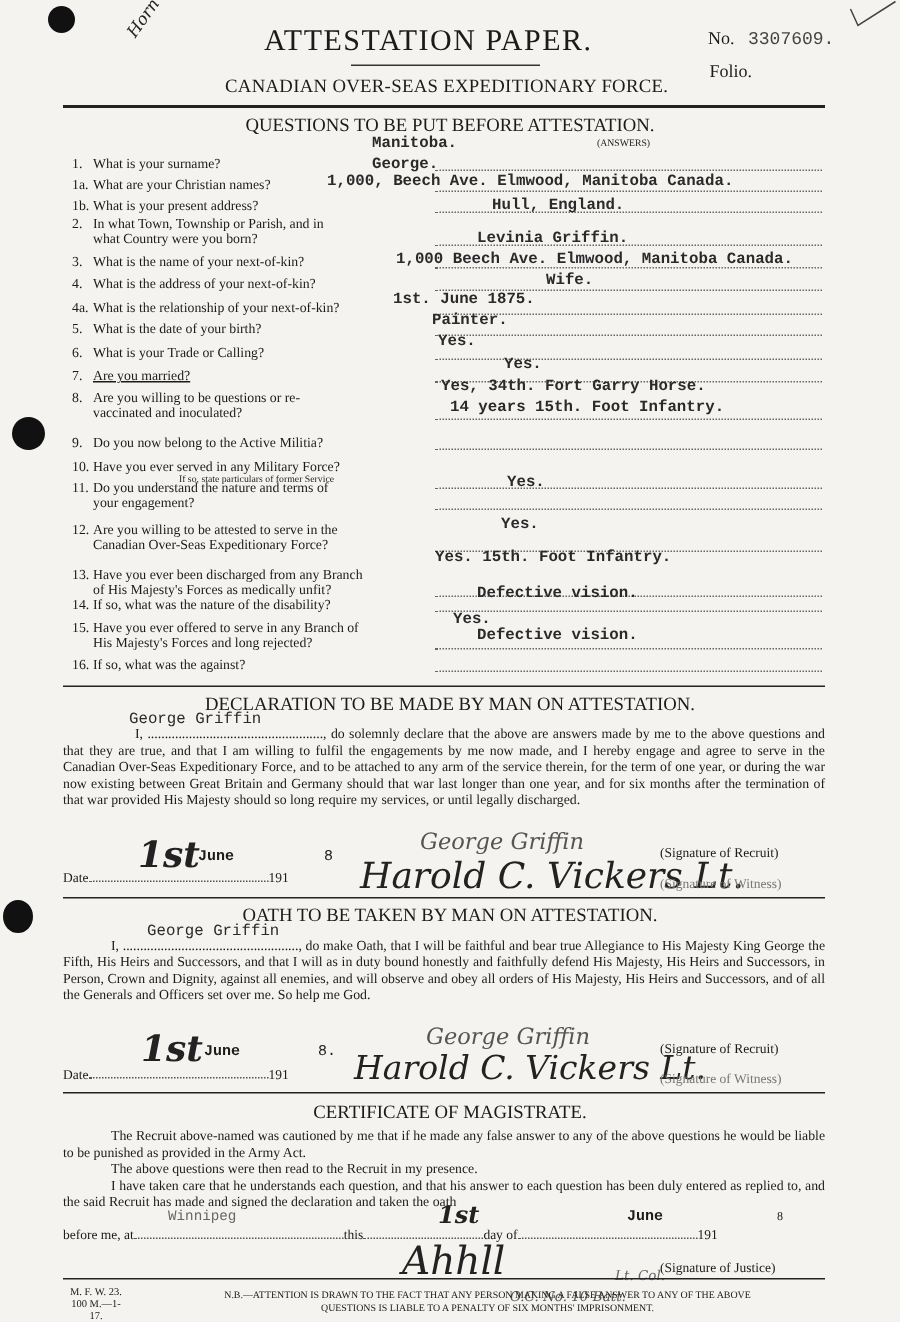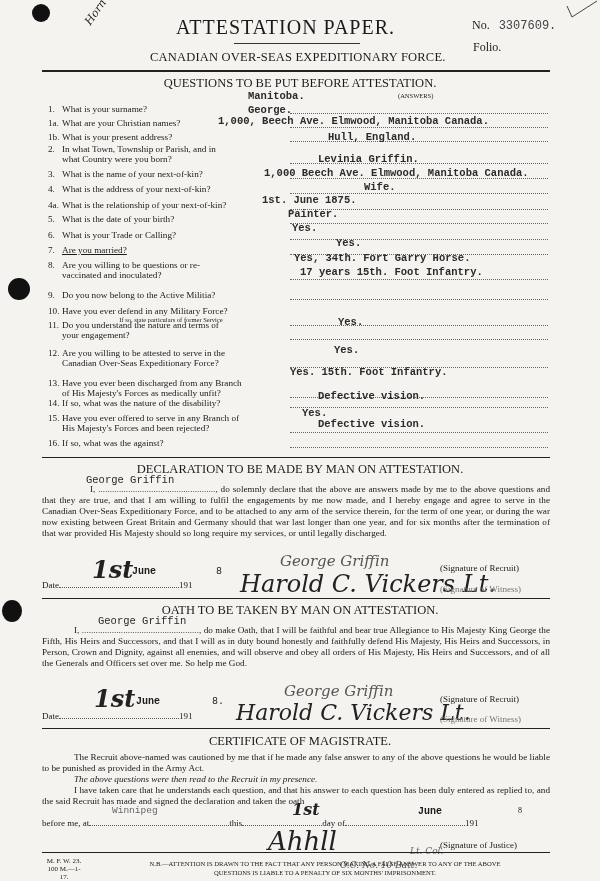--- a/index.html
+++ b/index.html
@@ -87,37 +87,37 @@
       <div class="dots" style="top: 239px;"></div>
       <div class="ans" style="left: 292px; top: 222px;">Yes.</div>
       <div class="q" style="top: 245px; text-decoration: underline;"><span class="num">7.</span><span>Are you married?</span></div>
       <div class="dots" style="top: 254px;"></div>
       <div class="ans" style="left: 336px; top: 237px;">Yes.</div>
       <div class="q" style="top: 260px;"><span class="num">8.</span><span>Are you willing to be questions or re-</span><span class="cont">vaccinated and inoculated?</span></div>
       <div class="dots" style="top: 279px;"></div>
       <div class="ans" style="left: 294px; top: 252px;">Yes, 34th. Fort Garry Horse.</div>
       <div class="q" style="top: 290px;"><span class="num">9.</span><span>Do you now belong to the Active Militia?</span></div>
       <div class="dots" style="top: 299px;"></div>
-      <div class="ans" style="left: 300px; top: 266px;">17 years 15th. Foot Infantry.</div>
-      <div class="q" style="top: 306px;"><span class="num">10.</span><span>Have you ever defend in any Military Force?</span><span class="cont" style="font-size: 6.5px; text-align: center; line-height: 8px;">If so, state particulars of former Service</span></div>
+      <div class="ans" style="left: 300px; top: 266px;">14 years 15th. Foot Infantry.</div>
+      <div class="q" style="top: 306px;"><span class="num">10.</span><span>Have you ever served in any Military Force?</span><span class="cont" style="font-size: 6.5px; text-align: center; line-height: 8px;">If so, state particulars of former Service</span></div>
       <div class="dots" style="top: 325px;"></div>
       <div class="ans" style="left: 338px; top: 316px;">Yes.</div>
       <div class="q" style="top: 320px;"><span class="num">11.</span><span>Do you understand the nature and terms of</span><span class="cont">your engagement?</span></div>
       <div class="dots" style="top: 339px;"></div>
       <div class="ans" style="left: 334px; top: 344px;">Yes.</div>
       <div class="q" style="top: 348px;"><span class="num">12.</span><span>Are you willing to be attested to serve in the</span><span class="cont">Canadian Over-Seas Expeditionary Force?</span></div>
       <div class="dots" style="top: 367px;"></div>
       <div class="ans" style="left: 290px; top: 366px;">Yes. 15th. Foot Infantry.</div>
       <div class="q" style="top: 378px;"><span class="num">13.</span><span>Have you ever been discharged from any Branch</span><span class="cont">of His Majesty's Forces as medically unfit?</span></div>
       <div class="dots" style="top: 397px;"></div>
       <div class="ans" style="left: 318px; top: 390px;">Defective vision.</div>
       <div class="q" style="top: 398px;"><span class="num">14.</span><span>If so, what was the nature of the disability?</span></div>
       <div class="dots" style="top: 407px;"></div>
       <div class="ans" style="left: 302px; top: 407px;">Yes.</div>
-      <div class="q" style="top: 413px;"><span class="num">15.</span><span>Have you ever offered to serve in any Branch of</span><span class="cont">His Majesty's Forces and been rejected?</span></div>
+      <div class="q" style="top: 413px;"><span class="num">15.</span><span>Have you ever offered to serve in any Branch of</span><span class="cont">His Majesty's Forces and long rejected?</span></div>
       <div class="dots" style="top: 432px;"></div>
       <div class="ans" style="left: 318px; top: 418px;">Defective vision.</div>
       <div class="q" style="top: 438px;"><span class="num">16.</span><span>If so, what was the against?</span></div>
       <div class="dots" style="top: 447px;"></div>
     </div>
 
   <div class="rule" style="top:457px;"></div>
 
   <div class="heading" style="top:462px;">DECLARATION TO BE MADE BY MAN ON ATTESTATION.</div>
   <div class="ans" style="left:86px;top:474px;font-weight:normal;">George Griffin</div>
@@ -148,21 +148,21 @@
   <div class="sig-label" style="left:42px;top:711px;">
     <span>Date</span><span style="display:inline-block;width:120px;border-bottom:1px dotted #555;"></span><span>191</span>
   </div>
   <div class="hand" style="left:236px;top:700px;font-size:22px;">Harold C. Vickers Lt.</div>
   <div class="sig-label" style="left:440px;top:714px;color:#777;">(Signature of Witness)</div>
 
   <div class="rule" style="top:728px;"></div>
 
   <div class="heading" style="top:734px;">CERTIFICATE OF MAGISTRATE.</div>
   <div class="para" style="top:752px;text-indent:32px;">The Recruit above-named was cautioned by me that if he made any false answer to any of the above questions he would be liable to be punished as provided in the Army Act.</div>
-  <div class="para" style="top:774px;text-indent:32px;font-style:italic;">The above questions were then read to the Recruit in my presence.</div>
+  <div class="para" style="top:774px;text-indent:32px;">The above questions were then read to the Recruit in my presence.</div>
   <div class="para" style="top:785px;text-indent:32px;">I have taken care that he understands each question, and that his answer to each question has been duly entered as replied to, and the said Recruit has made and signed the declaration and taken the oath</div>
 
   <div class="abs" style="left:112px;top:805px;font-size:9.5px;font-family:'Liberation Mono',monospace;color:#666;">Winnipeg</div>
   <div class="hand" style="left:292px;top:800px;font-size:16px;font-weight:bold;">1st</div>
   <div class="abs" style="left:418px;top:806px;font-size:10px;font-family:'Liberation Mono',monospace;font-weight:bold;">June</div>
   <div class="abs" style="left:518px;top:806px;font-size:8px;">8</div>
   <div class="sig-label" style="left:42px;top:818px;">
     <span>before me, at</span><span style="display:inline-block;width:140px;border-bottom:1px dotted #555;"></span><span>this</span><span style="display:inline-block;width:80px;border-bottom:1px dotted #555;"></span><span>day of</span><span style="display:inline-block;width:120px;border-bottom:1px dotted #555;"></span><span>191</span>
   </div>
   <div class="hand" style="left:268px;top:826px;font-size:26px;">Ahhll</div>

